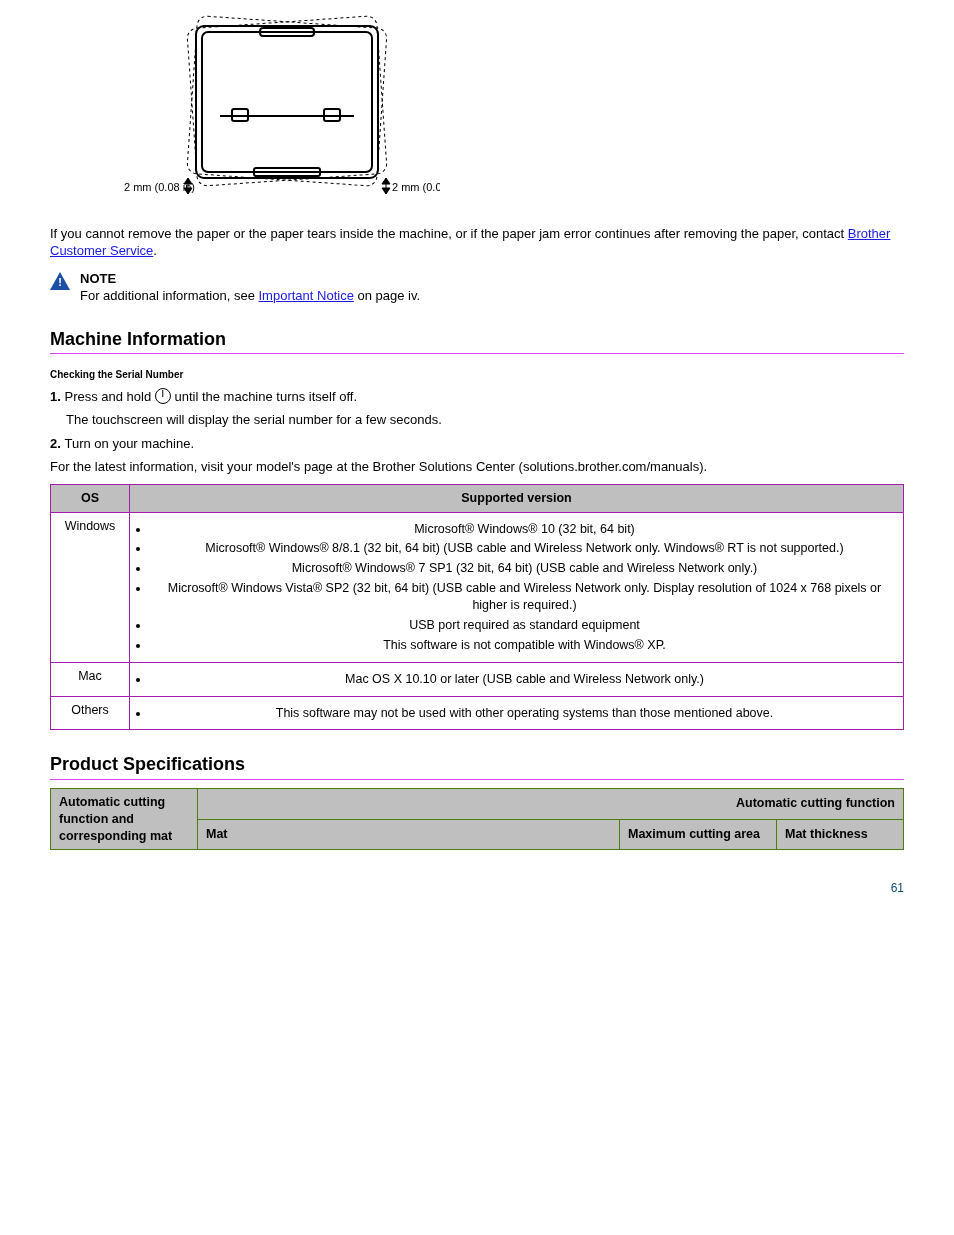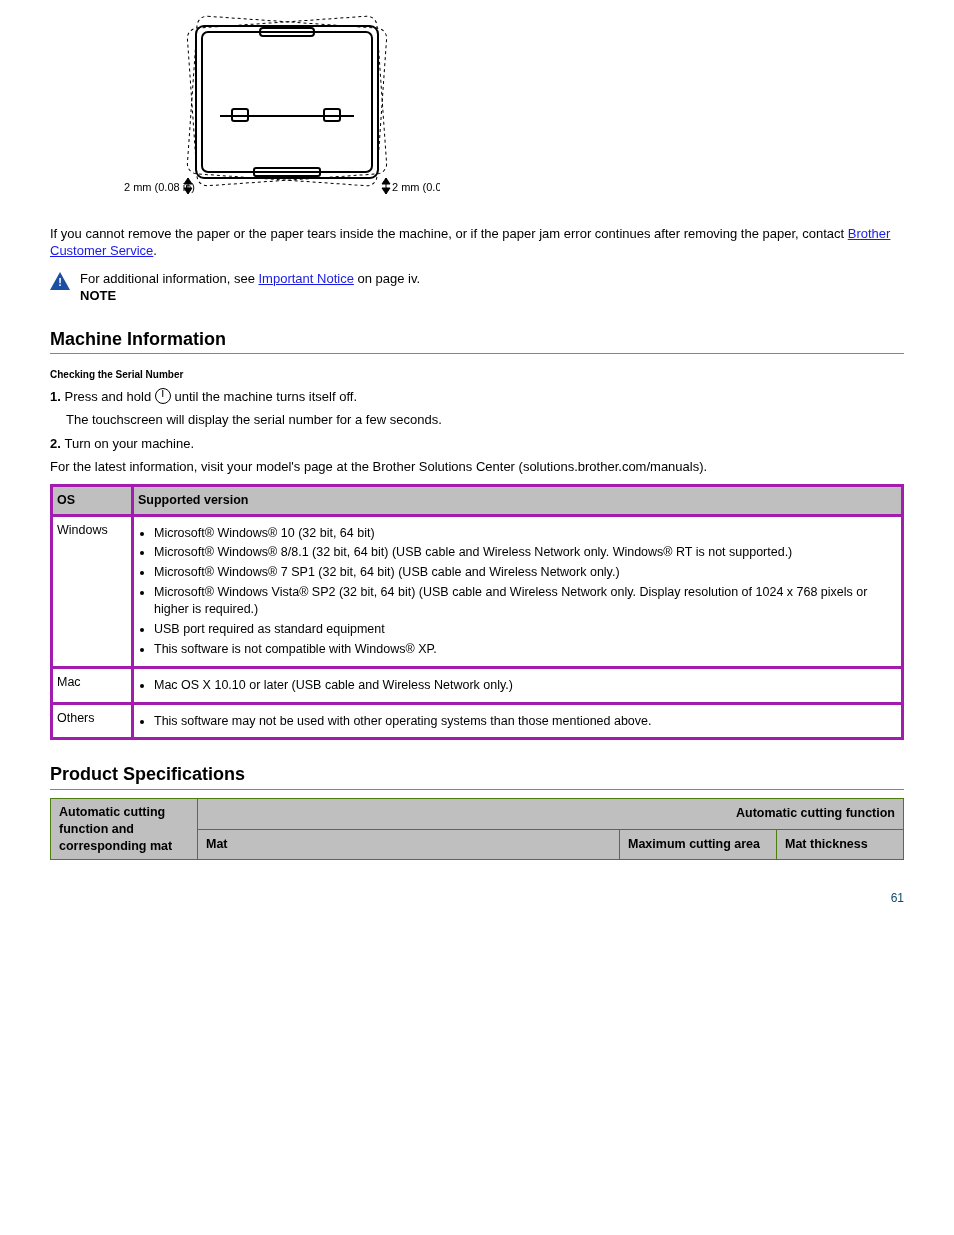--- a/index.html
+++ b/index.html
@@ -4,21 +4,21 @@
 <style>
   html,body{margin:0;padding:0;background:#fff;color:#000;font-family:Arial,Helvetica,sans-serif;font-size:13px;line-height:1.35;}
   .page{width:954px;margin:0 auto;padding:0 50px 40px 50px;box-sizing:border-box;}
   a.lk{color:#1a1ae6;text-decoration:underline;}
   h2.sec{font-size:18px;font-weight:bold;margin:22px 0 4px 0;border-bottom:1px solid #d946ef;padding-bottom:2px;}
   h3.sub{font-size:10px;font-weight:bold;margin:14px 0 6px 0;}
   p{margin:6px 0;}
   ul.bl{margin:0;padding-left:16px;}
   ul.bl li{margin:3px 0;}
   table.t1{border-collapse:collapse;width:100%;margin-top:8px;}
-  table.t1 td,table.t1 th{border:3px solid #a21caf;padding:5px 4px;vertical-align:top;text-align:left;font-size:12.5px;}
+  table.t1 td,table.t1 th{border:1px solid #a21caf;padding:5px 4px;vertical-align:top;text-align:center;font-size:12.5px;}
   table.t1 th{background:#bfbfbf;font-weight:bold;}
   .note-row{display:flex;align-items:flex-start;margin:10px 0;}
   .note-row .icon{flex:0 0 auto;margin-right:10px;margin-top:2px;}
   .warn-tri{width:0;height:0;border-left:10px solid transparent;border-right:10px solid transparent;border-bottom:18px solid #1a4fa3;position:relative;display:inline-block;}
   .warn-tri::after{content:"!";position:absolute;left:-3px;top:3px;width:6px;text-align:center;color:#fff;font-weight:bold;font-size:11px;}
   .pwr-ico{display:inline-block;width:14px;height:14px;border:1.5px solid #000;border-radius:50%;position:relative;vertical-align:-3px;}
   .pwr-ico::before{content:"";position:absolute;left:50%;top:1px;width:1.5px;height:7px;background:#000;transform:translateX(-50%);}
   .fig{margin:8px 0 16px 70px;}
   .step b{font-weight:bold;}
   .pn{text-align:right;font-size:12px;color:#0c4a6e;margin-top:30px;}
@@ -68,24 +68,24 @@
     </svg>
   </div>
 
   <p>
     <span>If you cannot remove the paper or the paper tears inside the machine, or if the paper jam error continues after removing the paper, contact </span><a class="lk" href="#">Brother Customer Service</a><span>.</span>
   </p>
 
   <div class="note-row">
     <span class="icon"><span class="warn-tri"></span></span>
     <div>
+      <div><b>NOTE</b></div>
       <div>
         <span>For additional information, see </span><a class="lk" href="#">Important Notice</a><span> on page iv.</span>
       </div>
-      <div><b>NOTE</b></div>
     </div>
   </div>
 
   <h2 class="sec">Machine Information</h2>
   <h3 class="sub">Checking the Serial Number</h3>
 
   <p class="step">
     <b>1.</b>&nbsp;<span>Press and hold </span><span class="pwr-ico"></span><span> until the machine turns itself off.</span>
   </p>
   <p style="margin-left:16px">The touchscreen will display the serial number for a few seconds.</p>

